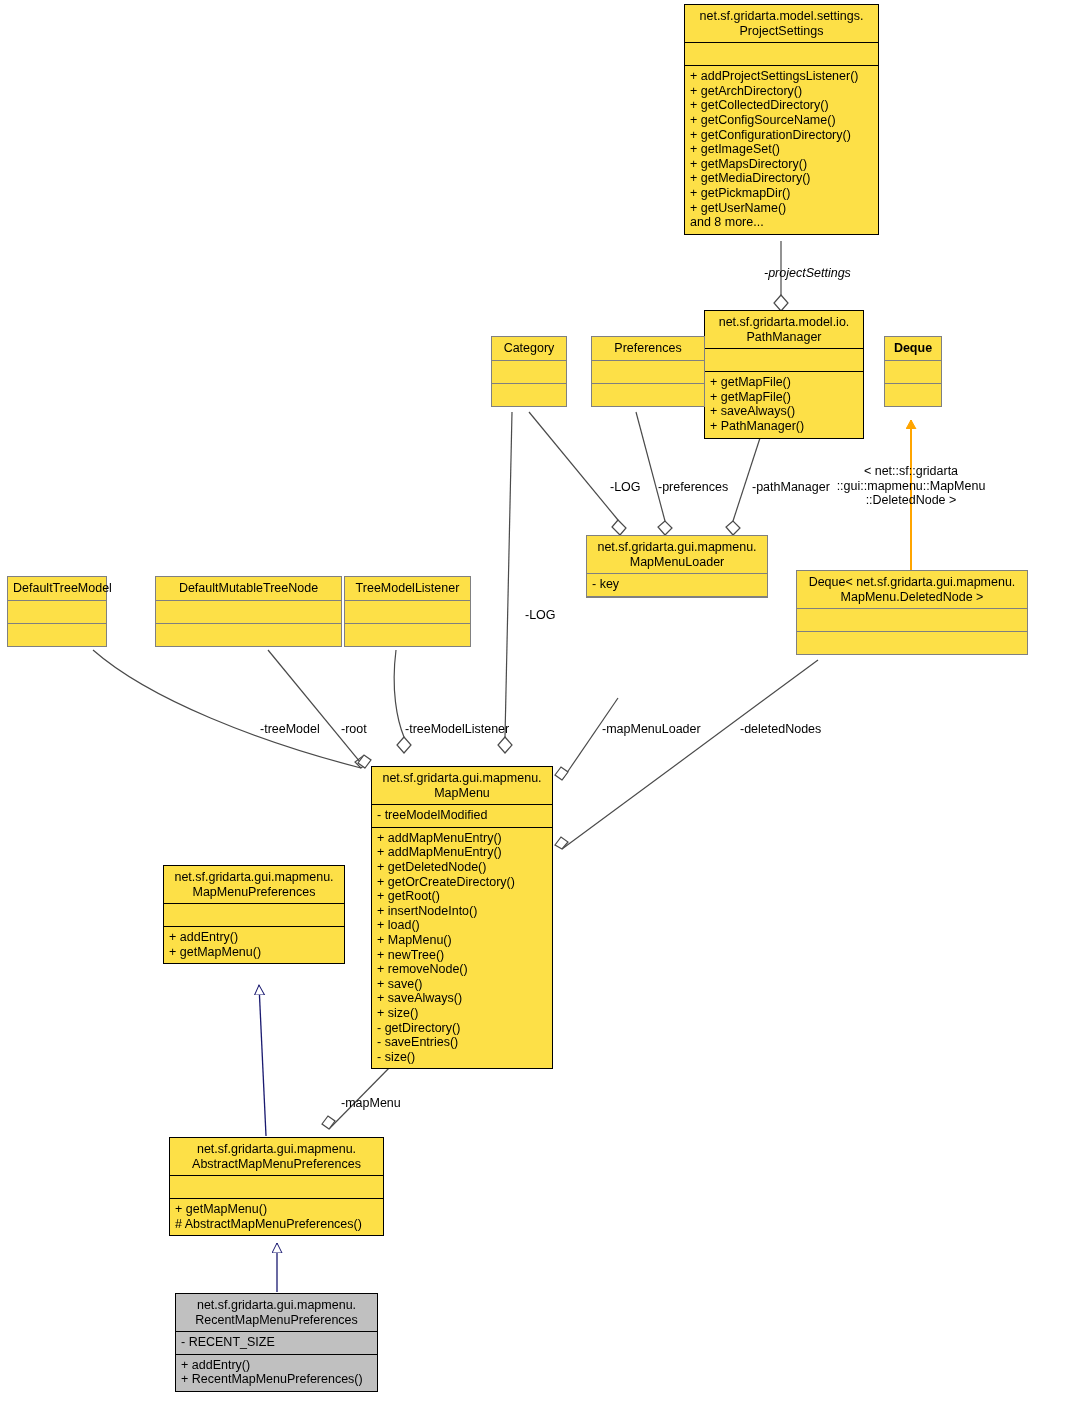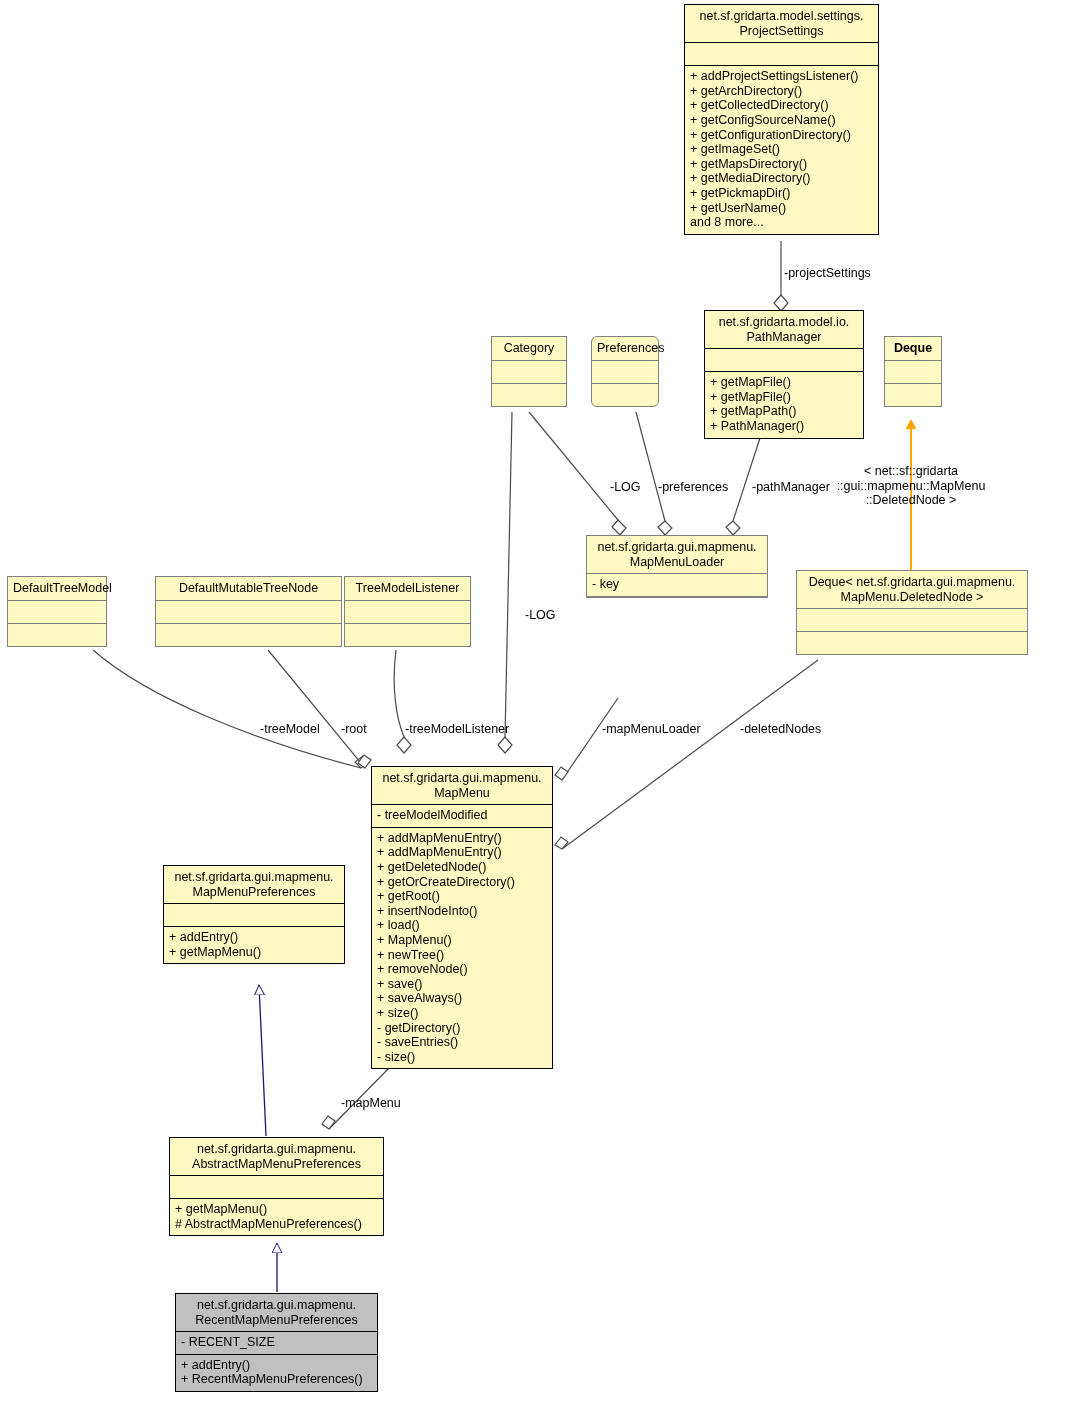--- a/index.html
+++ b/index.html
@@ -19,21 +19,21 @@
     position: absolute;
     left: 0;
     top: 0;
     width: 1066px;
     height: 1405px;
     pointer-events: none;
   }
   .uml-box {
     position: absolute;
     box-sizing: border-box;
-    background: #fef9c3;
+    background: #fde047;
     border: 1px solid #808080;
     font-size: 12.5px;
     color: #000000;
     line-height: 14.6px;
   }
   .uml-box.strong {
     border: 1px solid #000000;
   }
   .uml-box.filled {
     background: #c0c0c0;
@@ -172,33 +172,33 @@
   </div>
 
   <div class="uml-box strong" style="left:704px; top:310px; width:160px;">
     <div class="uml-title">net.sf.gridarta.model.io.
 PathManager</div>
     <div class="uml-sep"></div>
     <div class="uml-attrs empty"></div>
     <div class="uml-sep"></div>
     <div class="uml-ops">+ getMapFile()
 + getMapFile()
-+ getMapPath()
++ saveAlways()
 + PathManager()</div>
   </div>
 
   <div class="uml-box" style="left:491px; top:336px; width:76px;">
     <div class="uml-title">Category</div>
     <div class="uml-sep"></div>
     <div class="uml-attrs empty"></div>
     <div class="uml-sep"></div>
     <div class="uml-ops empty"></div>
   </div>
 
-  <div class="uml-box" style="left:591px; top:336px; width:68px;border-radius:6px;">
+  <div class="uml-box" style="left:591px; top:336px; width:114px;">
     <div class="uml-title">Preferences</div>
     <div class="uml-sep"></div>
     <div class="uml-attrs empty"></div>
     <div class="uml-sep"></div>
     <div class="uml-ops empty"></div>
   </div>
 
   <div class="uml-box" style="left:884px; top:336px; width:58px;font-weight:bold;">
     <div class="uml-title">Deque</div>
     <div class="uml-sep"></div>
@@ -295,21 +295,21 @@
   <div class="uml-box strong filled" style="left:175px; top:1293px; width:203px;">
     <div class="uml-title">net.sf.gridarta.gui.mapmenu.
 RecentMapMenuPreferences</div>
     <div class="uml-sep"></div>
     <div class="uml-attrs">- RECENT_SIZE</div>
     <div class="uml-sep"></div>
     <div class="uml-ops">+ addEntry()
 + RecentMapMenuPreferences()</div>
   </div>
 
-  <div class="edge-label" style="left:784px; top:266px;">-projectSettings</div>
+  <div class="edge-label" style="left:764px; top:266px;font-style:italic;">-projectSettings</div>
 
   <div class="edge-label" style="left:610px; top:480px;">-LOG</div>
 
   <div class="edge-label" style="left:658px; top:480px;">-preferences</div>
 
   <div class="edge-label" style="left:752px; top:480px;">-pathManager</div>
 
   <div class="edge-label" style="left:525px; top:608px;">-LOG</div>
 
   <div class="edge-label" style="left:260px; top:722px;">-treeModel</div>

